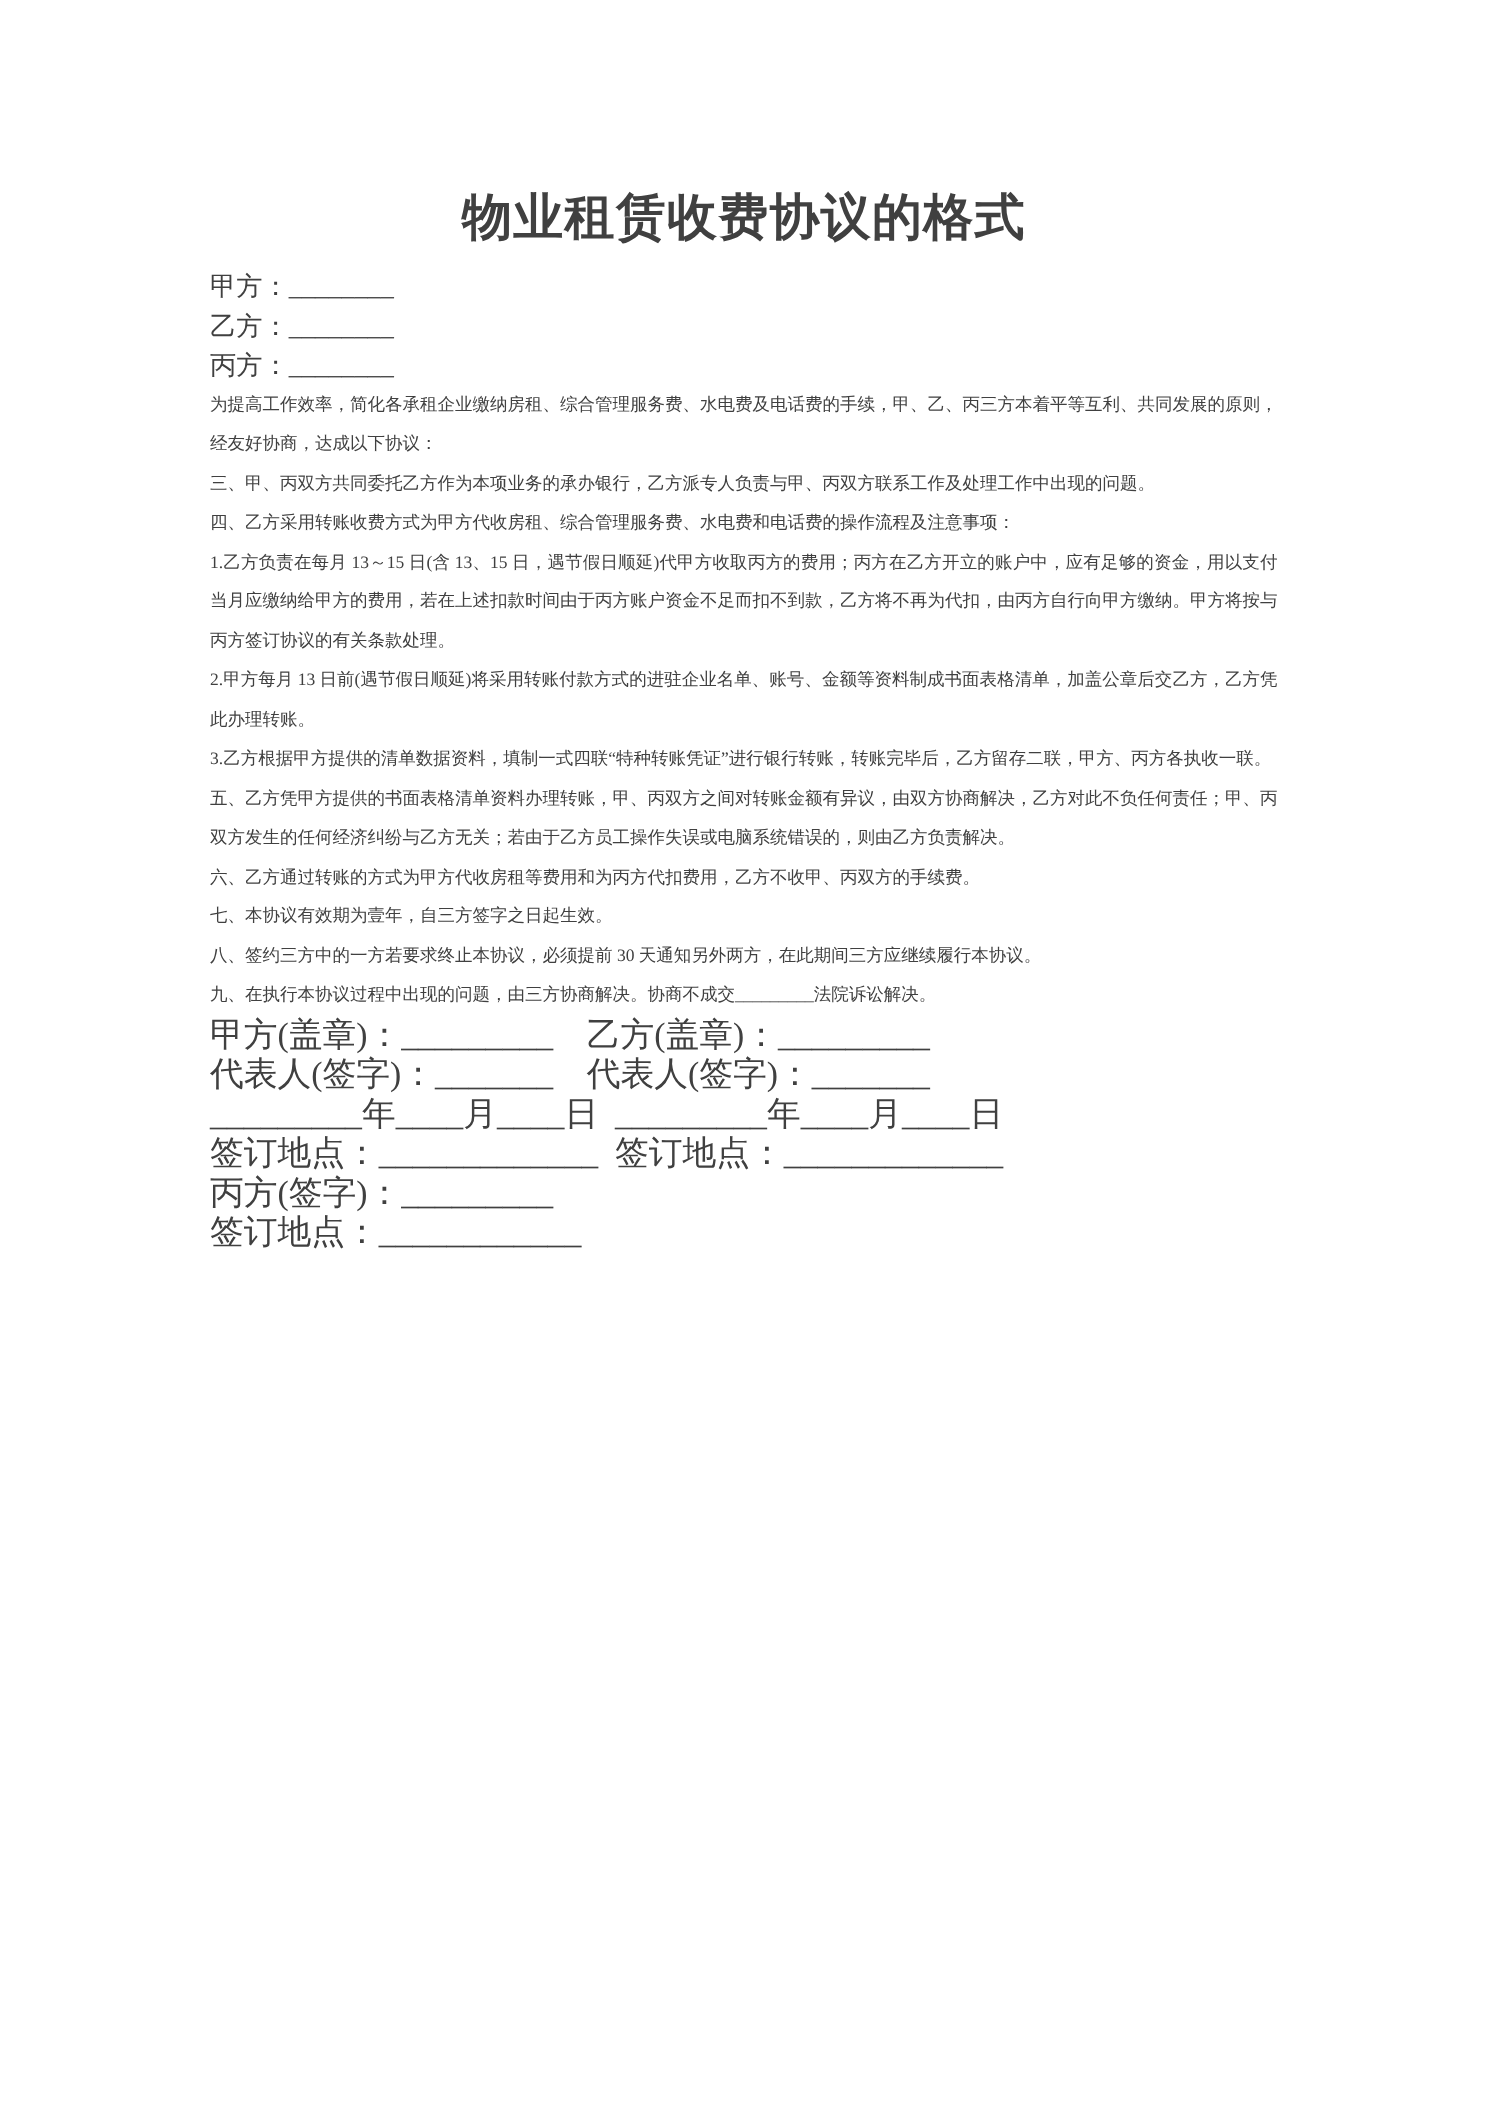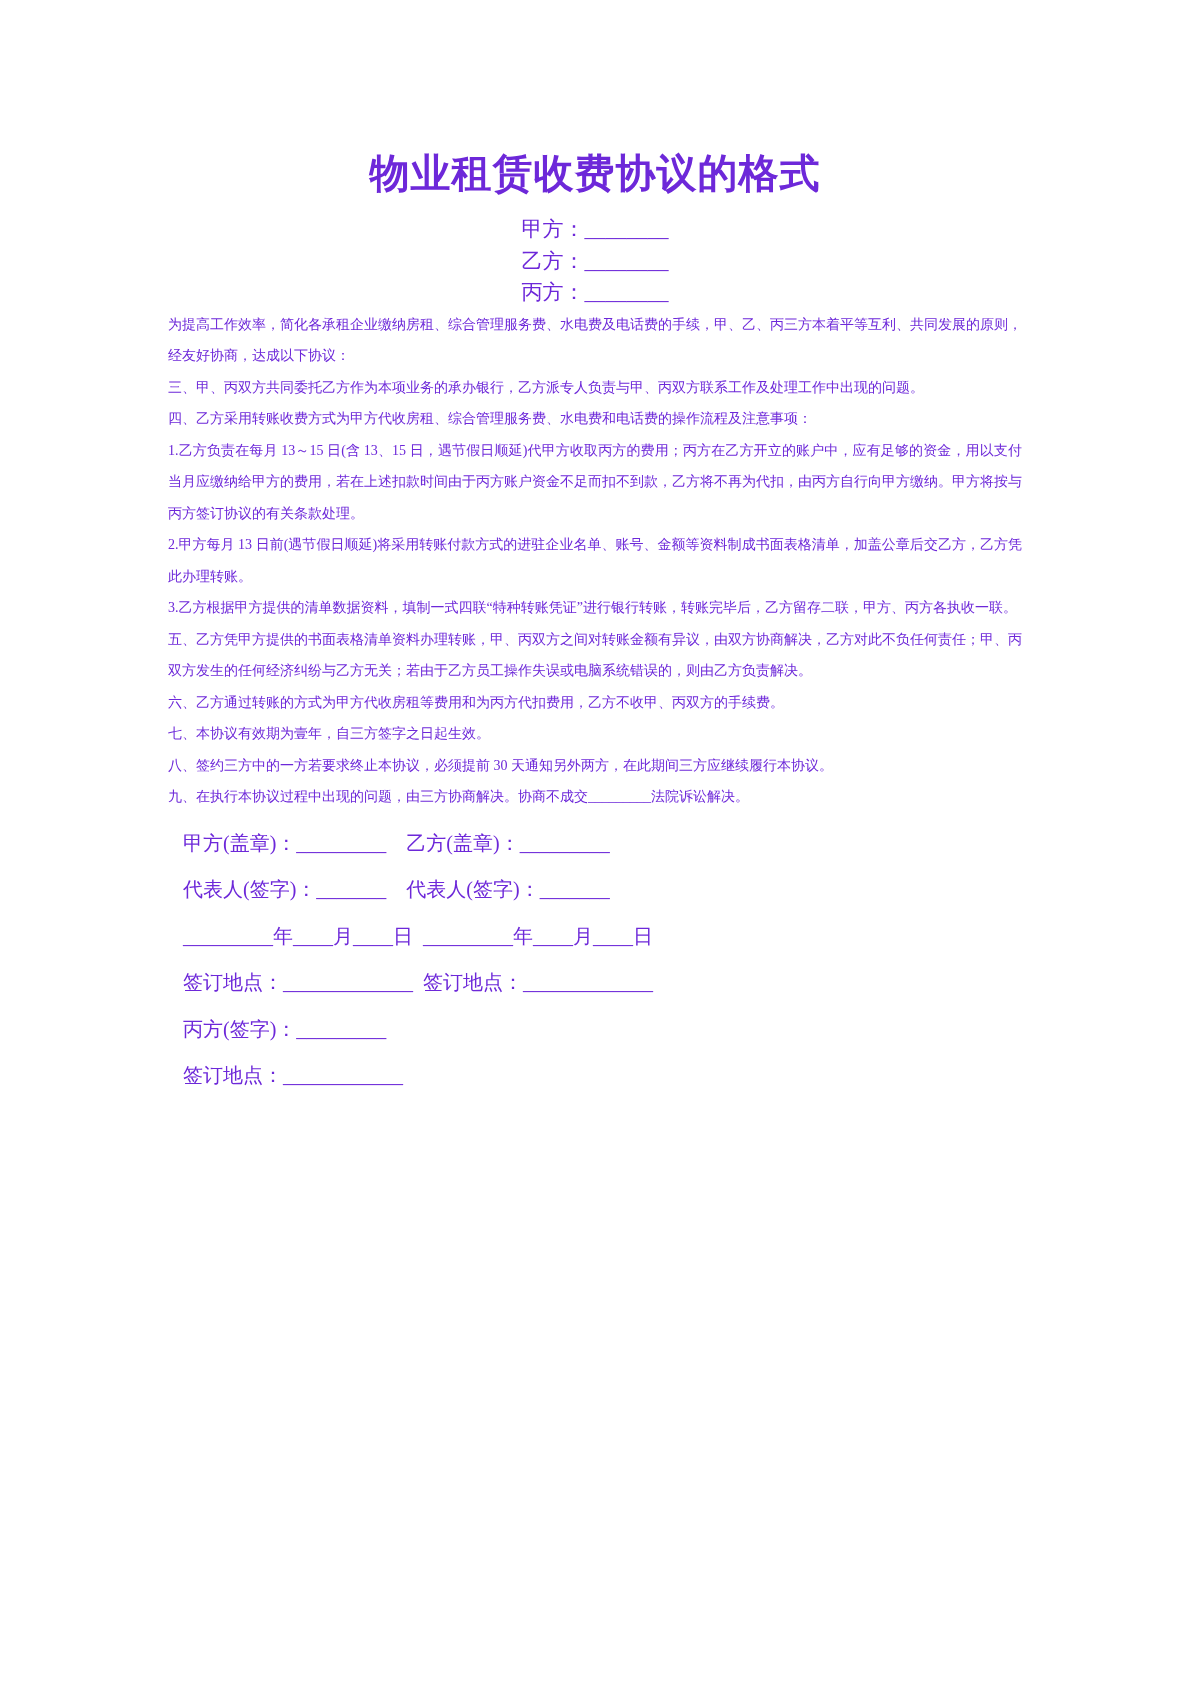--- a/index.html
+++ b/index.html
@@ -10,50 +10,50 @@
   .page {
     position: relative;
     width: 1190px;
     height: 1683px;
     margin: 0 auto;
     background: #ffffff;
     box-sizing: border-box;
     padding: 150px 168px 0 168px;
     overflow: hidden;
     font-family: "Liberation Serif", "DejaVu Serif", serif;
-    color: #6d28d9;
+    color: #404040;
   }
   .doc-title {
     font-size: 40px;
     line-height: 48px;
     font-weight: bold;
     text-align: center;
     margin: 0 0 16px 0;
     letter-spacing: 1px;
     white-space: pre-wrap;
   }
   .party-line {
     font-size: 21px;
     line-height: 31.5px;
     margin: 0;
-    text-align: center;
+    text-align: left;
     white-space: pre-wrap;
   }
   .para {
     font-size: 14px;
     line-height: 31.5px;
     margin: 0;
     text-align: justify;
     text-justify: inter-ideograph;
     white-space: pre-wrap;
   }
   .sig-line {
-    font-size: 20px;
+    font-size: 27px;
     line-height: 31.5px;
-    margin: 15px;
+    margin: 0;
     text-align: left;
     white-space: pre-wrap;
   }
 </style>
 </head>
 <body>
 
 <div class="page">
 
   <h1 class="doc-title">物业租赁收费协议的格式</h1>

